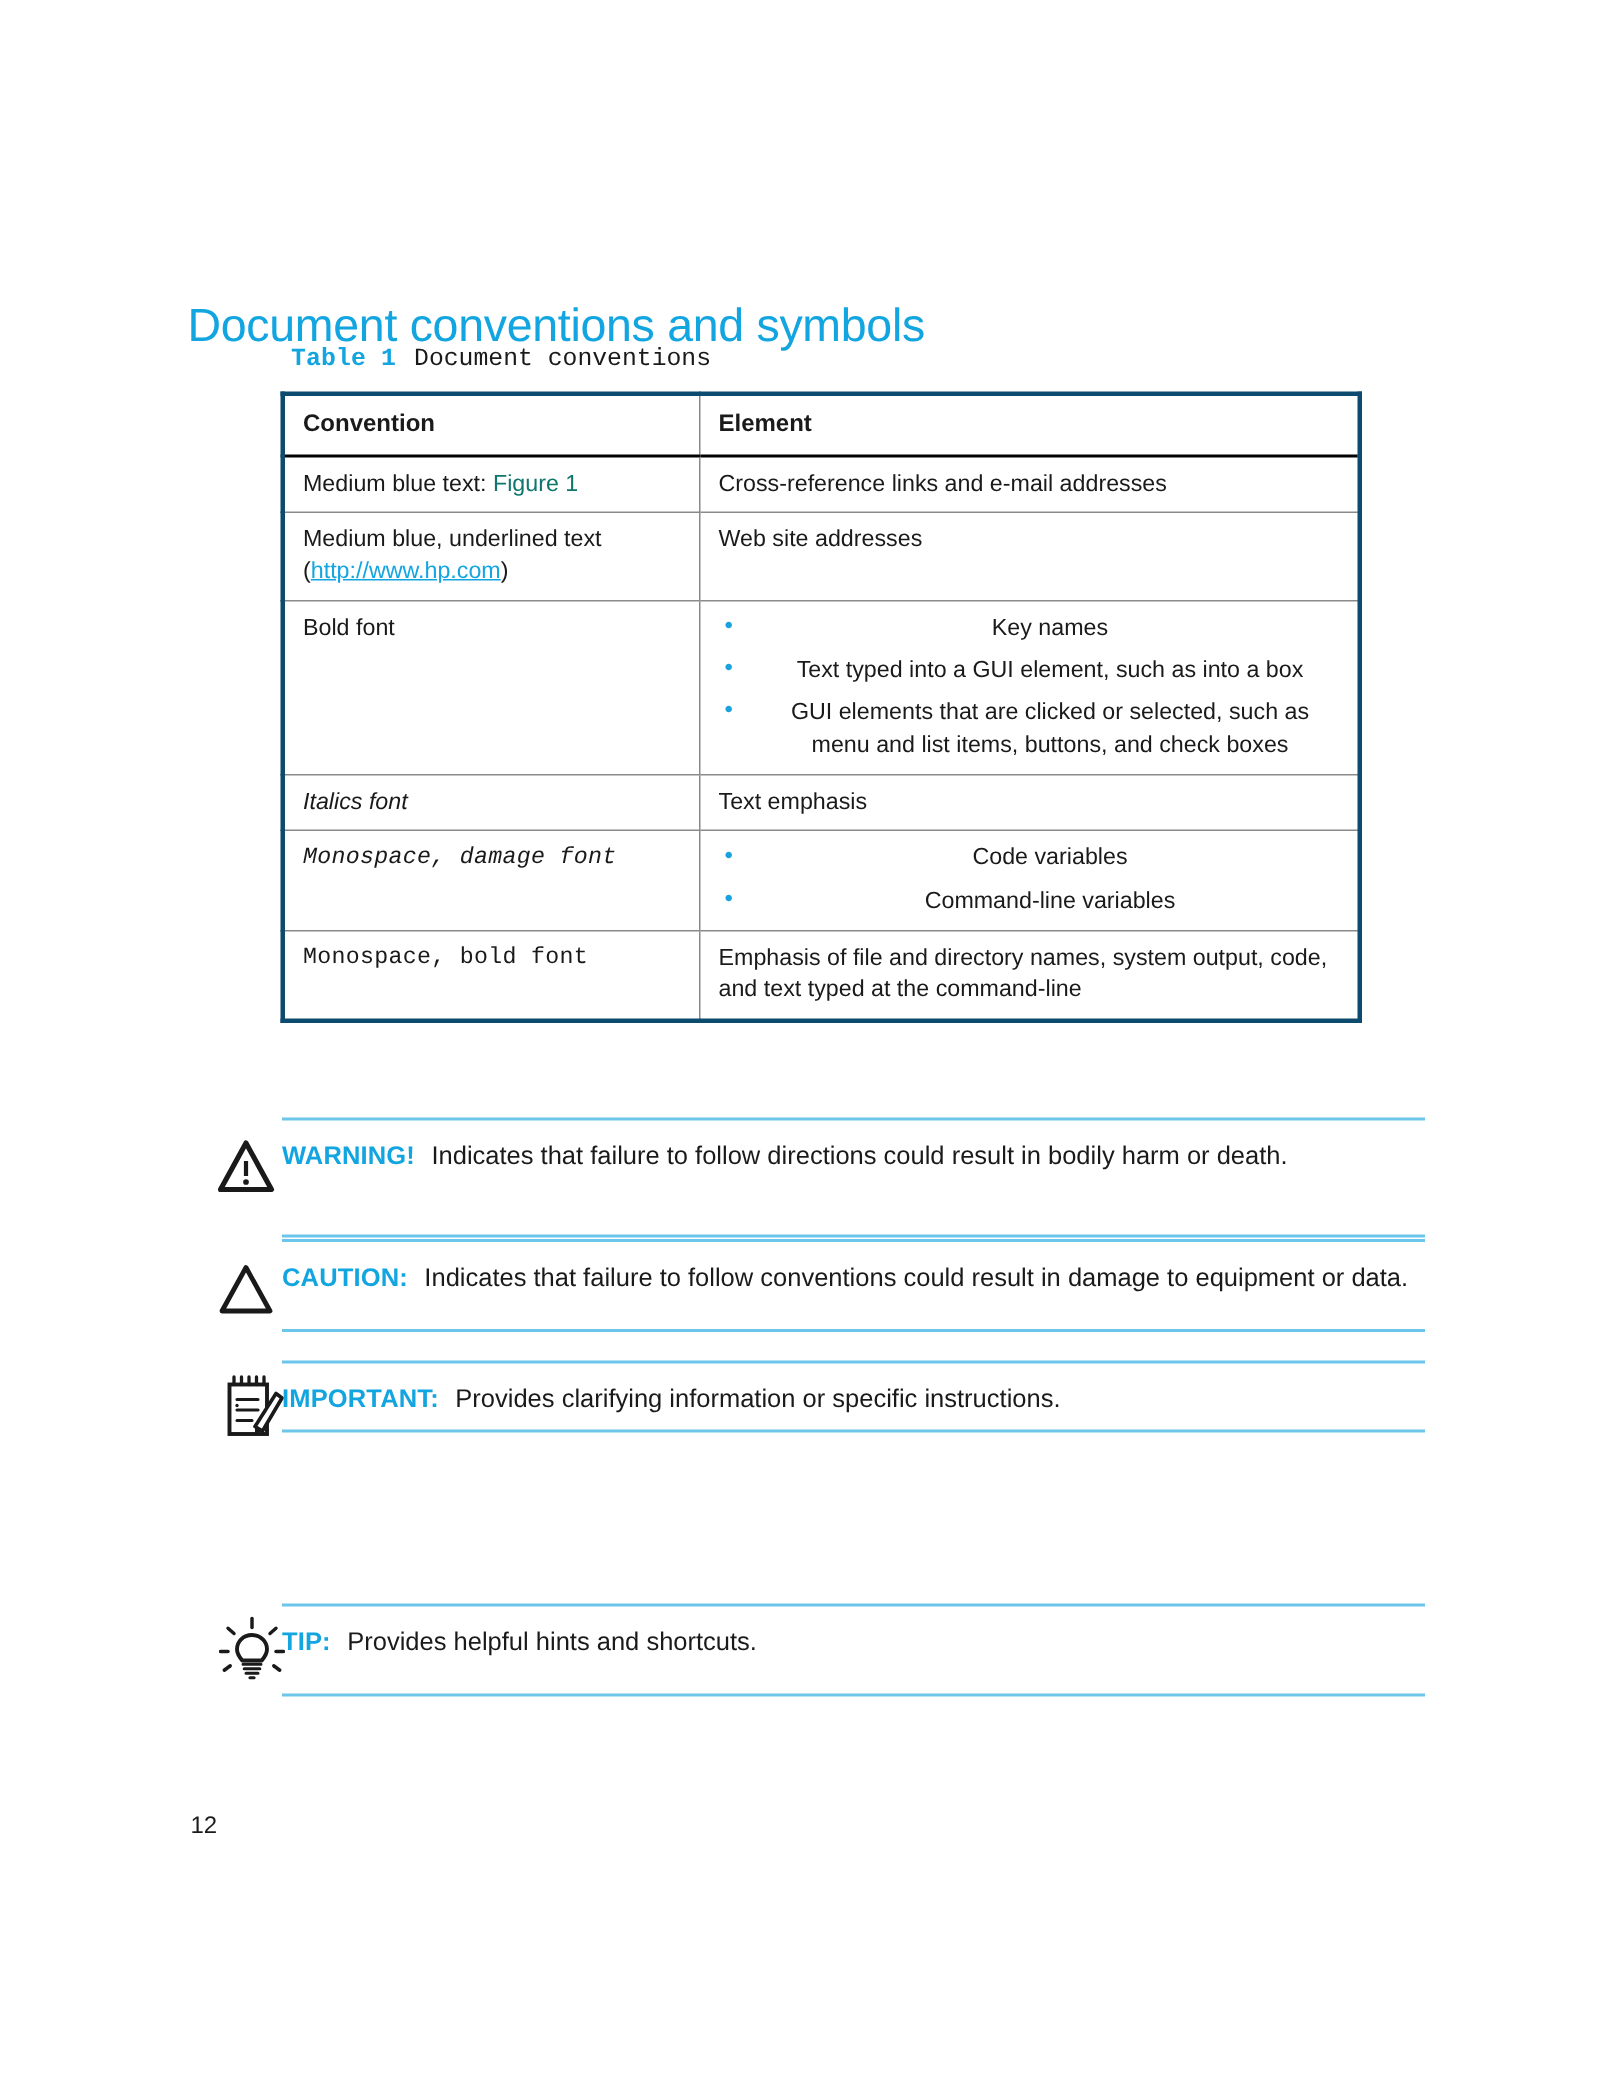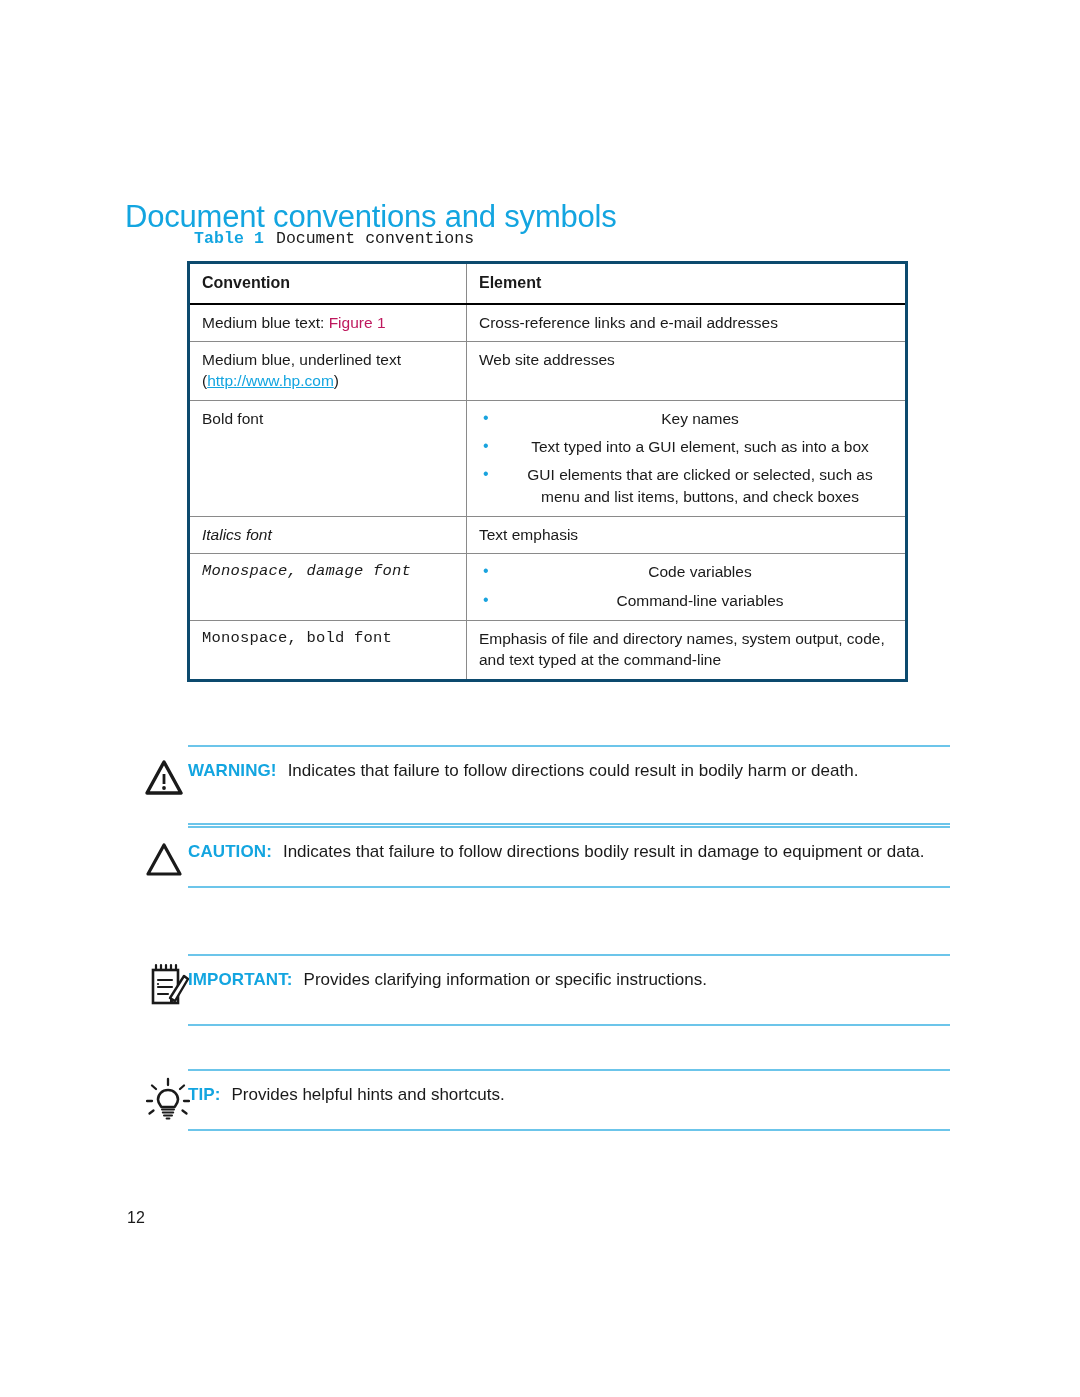--- a/index.html
+++ b/index.html
@@ -82,21 +82,21 @@
     padding-top: 8px;
     padding-bottom: 9px;
   }
 
   .cell-bold   { font-weight: bold; font-size: 16px; }
   .cell-italic { font-style: italic; font-size: 16px; }
   .cell-mono   { font-family: "Liberation Mono", monospace; font-size: 14.5px; letter-spacing: 0.2px; }
   .cell-mono-italic { font-family: "Liberation Mono", monospace; font-style: italic; font-size: 14.5px; letter-spacing: 0.2px; }
   .cell-mono-bold   { font-family: "Liberation Mono", monospace; font-weight: bold; font-size: 14.5px; letter-spacing: 0.2px; }
 
-  .blue-text { color: #be185d; }
+  .blue-text { color: #0f766e; }
   .blue-link { color: #13a5e0; text-decoration: underline; }
 
   
   ul.bullets {
     margin: 0;
     padding: 0;
     list-style: none;
   }
   ul.bullets li {
     position: relative;
@@ -249,26 +249,26 @@
   </div>
 
   <div class="notice" style="top:826px;height:62px;">
     <div class="rule top"></div>
     <span class="icon" style="top:16px;">
       <svg width="40" height="36" viewBox="0 0 40 36">
         <path d="M20 3 L36 32 L4 32 Z" fill="none" stroke="#1a1a1a" stroke-width="3.2" stroke-linejoin="round"></path>
       </svg>
     </span>
     <div class="body" style="top:16px;">
-      <span class="kw">CAUTION:</span><span class="desc">Indicates that failure to follow directions bodily result in damage to equipment or data.</span>
+      <span class="kw">CAUTION:</span><span class="desc">Indicates that failure to follow conventions could result in damage to equipment or data.</span>
     </div>
     <div class="rule bottom"></div>
   </div>
 
-  <div class="notice" style="top:954px;height:72px;">
+  <div class="notice" style="top:907px;height:48px;">
     <div class="rule top"></div>
     <span class="icon" style="top:8px;left:4px;">
       <svg width="42" height="46" viewBox="0 0 42 46">
         <rect x="5" y="8" width="25" height="33" fill="none" stroke="#1a1a1a" stroke-width="2.6"></rect>
         <path d="M8 8 L8 3 M13 8 L13 3 M18 8 L18 3 M23 8 L23 3 M28 8 L28 3" stroke="#1a1a1a" stroke-width="2.2" stroke-linecap="round"></path>
         <path d="M10 18 L24 18 M10 25 L24 25 M10 32 L20 32" stroke="#1a1a1a" stroke-width="2.1" stroke-linecap="round"></path>
         <circle cx="10" cy="22" r="1.1" fill="#1a1a1a"></circle>
         <path d="M22 36 L36 14 L40 17 L27 39 Z" fill="#ffffff" stroke="#1a1a1a" stroke-width="2.4" stroke-linejoin="round"></path>
         <path d="M22 36 L27 39 L22 41 Z" fill="#1a1a1a"></path>
       </svg>

